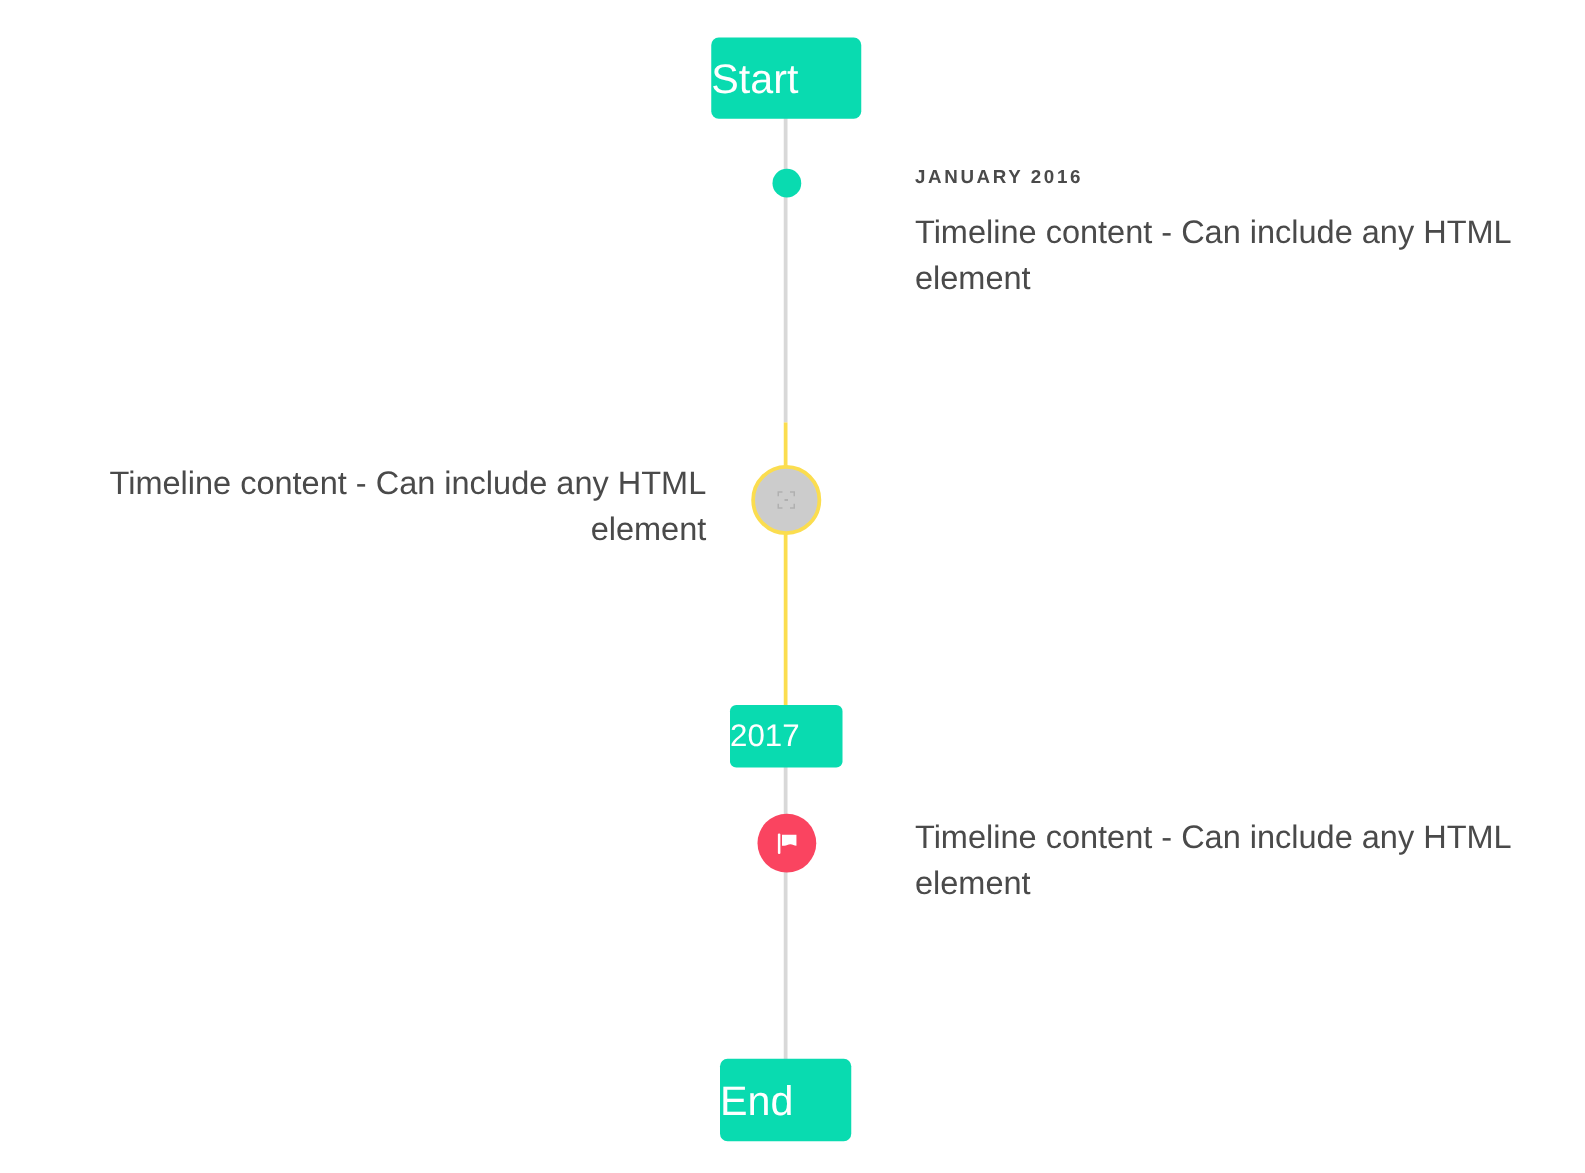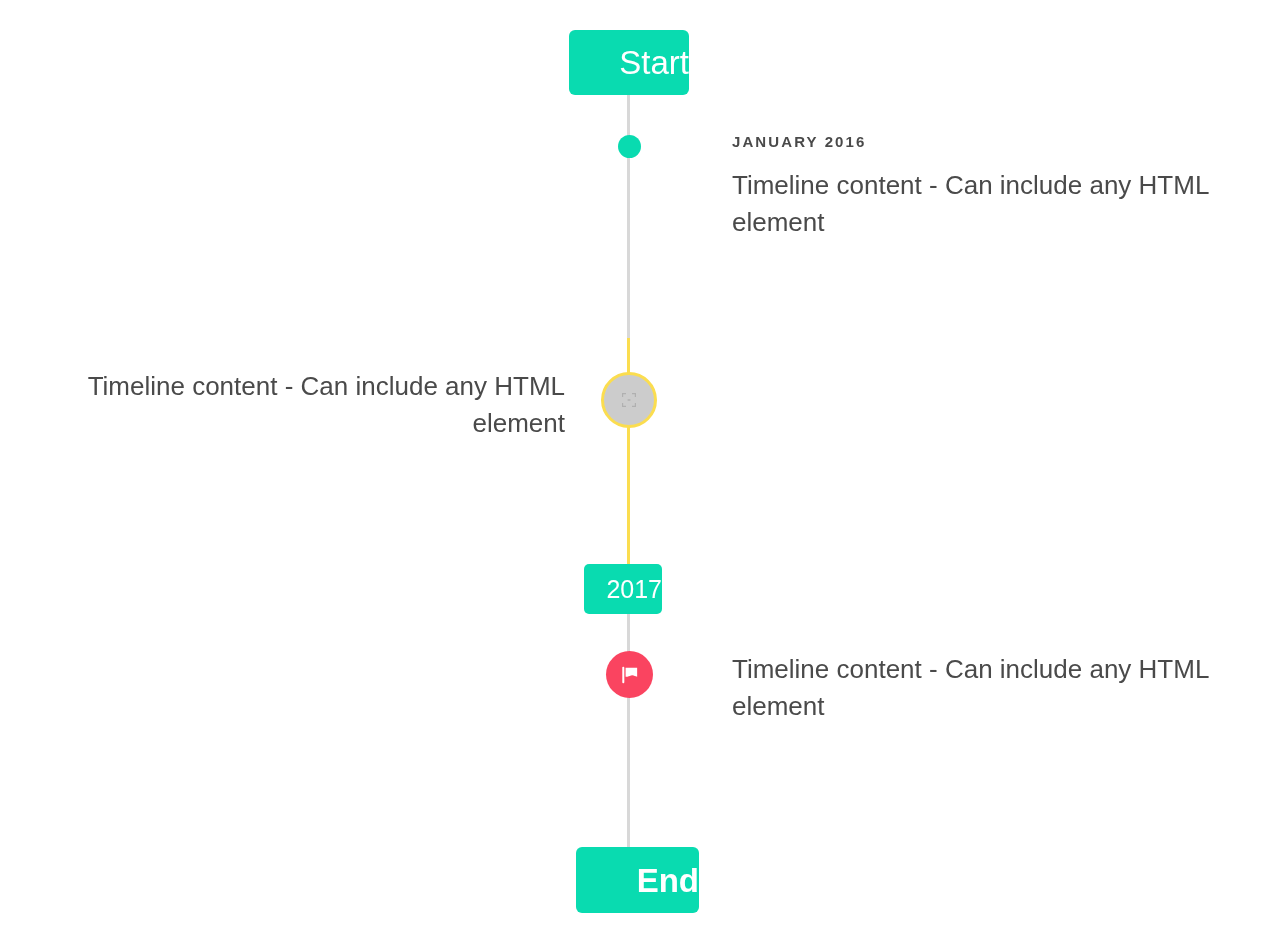--- a/index.html
+++ b/index.html
@@ -33,46 +33,45 @@
   .spine-gray-bottom{ top: 612px; height: 238px; background: #d8d8d8; }
 
   
   .badge {
     position: absolute;
     background: #09dbb0;
     color: #ffffff;
     border-radius: 6px;
     display: flex;
     align-items: center;
-    justify-content: flex-end;
+    justify-content: flex-start;
     line-height: 1;
     box-sizing: border-box;
   }
   .badge-start {
     left: 569px;
     top: 30px;
     width: 120px;
     height: 65px;
     font-size: 33px;
   }
   .badge-year {
     left: 584px;
     top: 564px;
-    width: 78px;
+    width: 90px;
     height: 50px;
     font-size: 25px;
     border-radius: 5px;
   }
   .badge-end {
     left: 576px;
     top: 847px;
-    width: 123px;
+    width: 105px;
     height: 66px;
     font-size: 33px;
-    font-weight: bold;
   }
 
   
   .event {
     position: absolute;
   }
   .event-date {
     font-size: 15px;
     font-weight: bold;
     letter-spacing: 2.1px;

